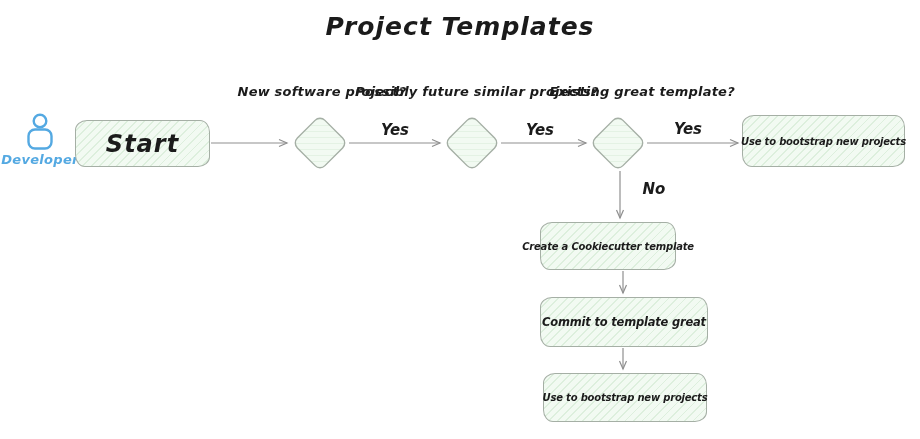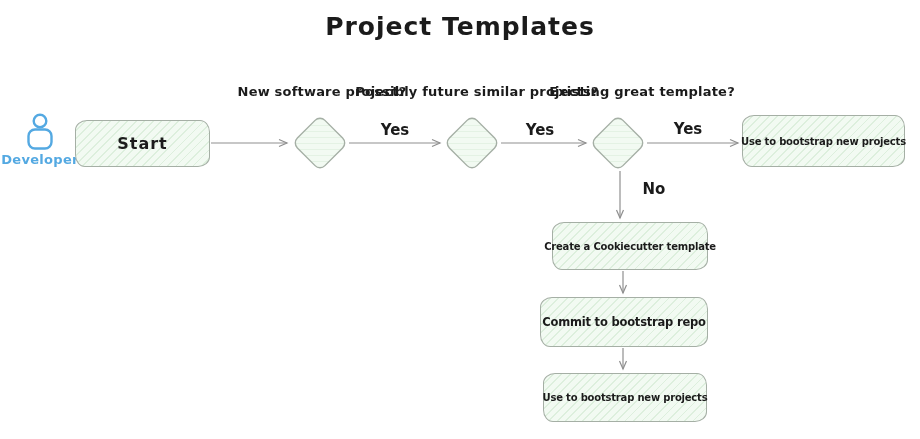--- a/index.html
+++ b/index.html
@@ -11,44 +11,45 @@
     --actor-accent:#54a9e2;
   }
   *{box-sizing:border-box;margin:0;padding:0;}
   html,body{background:#ffffff;}
   body{font-family:"DejaVu Sans","Liberation Sans",sans-serif;color:var(--text);}
   .canvas{
     position:relative;
     width:920px;height:439px;
     background:#ffffff;
     overflow:hidden;
+    font-style:italic;
   }
   .title{
     position:absolute;top:12px;left:0;width:920px;
     text-align:center;
     font-size:25px;font-weight:600;letter-spacing:1px;
     color:var(--text);
   }
   .svg-layer{position:absolute;top:0;left:0;width:920px;height:439px;}
   
   .node{
     position:absolute;
     display:flex;align-items:center;justify-content:center;
     border:1.4px solid var(--node-border);
     border-radius:12px 10px 12px 10px / 10px 12px 10px 12px;
     background-color:var(--node-fill);
     background-image:repeating-linear-gradient(135deg,var(--node-hatch) 0 1.2px,transparent 1.2px 6px);
     color:var(--text);
     text-align:center;
     white-space:nowrap;
   }
-  .node-start{left:75px;top:120px;width:135px;height:47px;font-size:16px;font-weight:600;letter-spacing:1px;}
+  .node-start{left:75px;top:120px;width:135px;height:47px;font-size:24px;font-weight:600;letter-spacing:1px;}
   .node-sm{font-size:10px;font-weight:600;letter-spacing:-0.2px;}
   .node-bootstrap-right{left:742px;top:115px;width:163px;height:52px;}
-  .node-create{left:552px;top:222px;width:156px;height:48px;text-align:center;}
+  .node-create{left:540px;top:222px;width:136px;height:48px;text-align:center;}
   .node-commit{left:540px;top:297px;width:168px;height:50px;font-size:11.5px;}
   .node-bootstrap-bottom{left:543px;top:373px;width:164px;height:49px;}
   .q-label{
     position:absolute;top:84px;
     transform:translateX(-50%);
     font-size:13px;font-weight:600;letter-spacing:0.2px;
     white-space:nowrap;color:var(--text);
   }
   .q1{left:322px;} .q2{left:477px;} .q3{left:642px;}
   .edge-label{
@@ -131,20 +132,20 @@
 
   <div class="node node-sm node-bootstrap-right">
     <span>Use to bootstrap new projects</span>
   </div>
 
   <div class="node node-sm node-create">
     <span>Create a Cookiecutter template</span>
   </div>
 
   <div class="node node-sm node-commit">
-    <span>Commit to bootstrap repo</span>
+    <span>Commit to template great</span>
   </div>
 
   <div class="node node-sm node-bootstrap-bottom">
     <span>Use to bootstrap new projects</span>
   </div>
 
 </div>
 
 </body></html>

